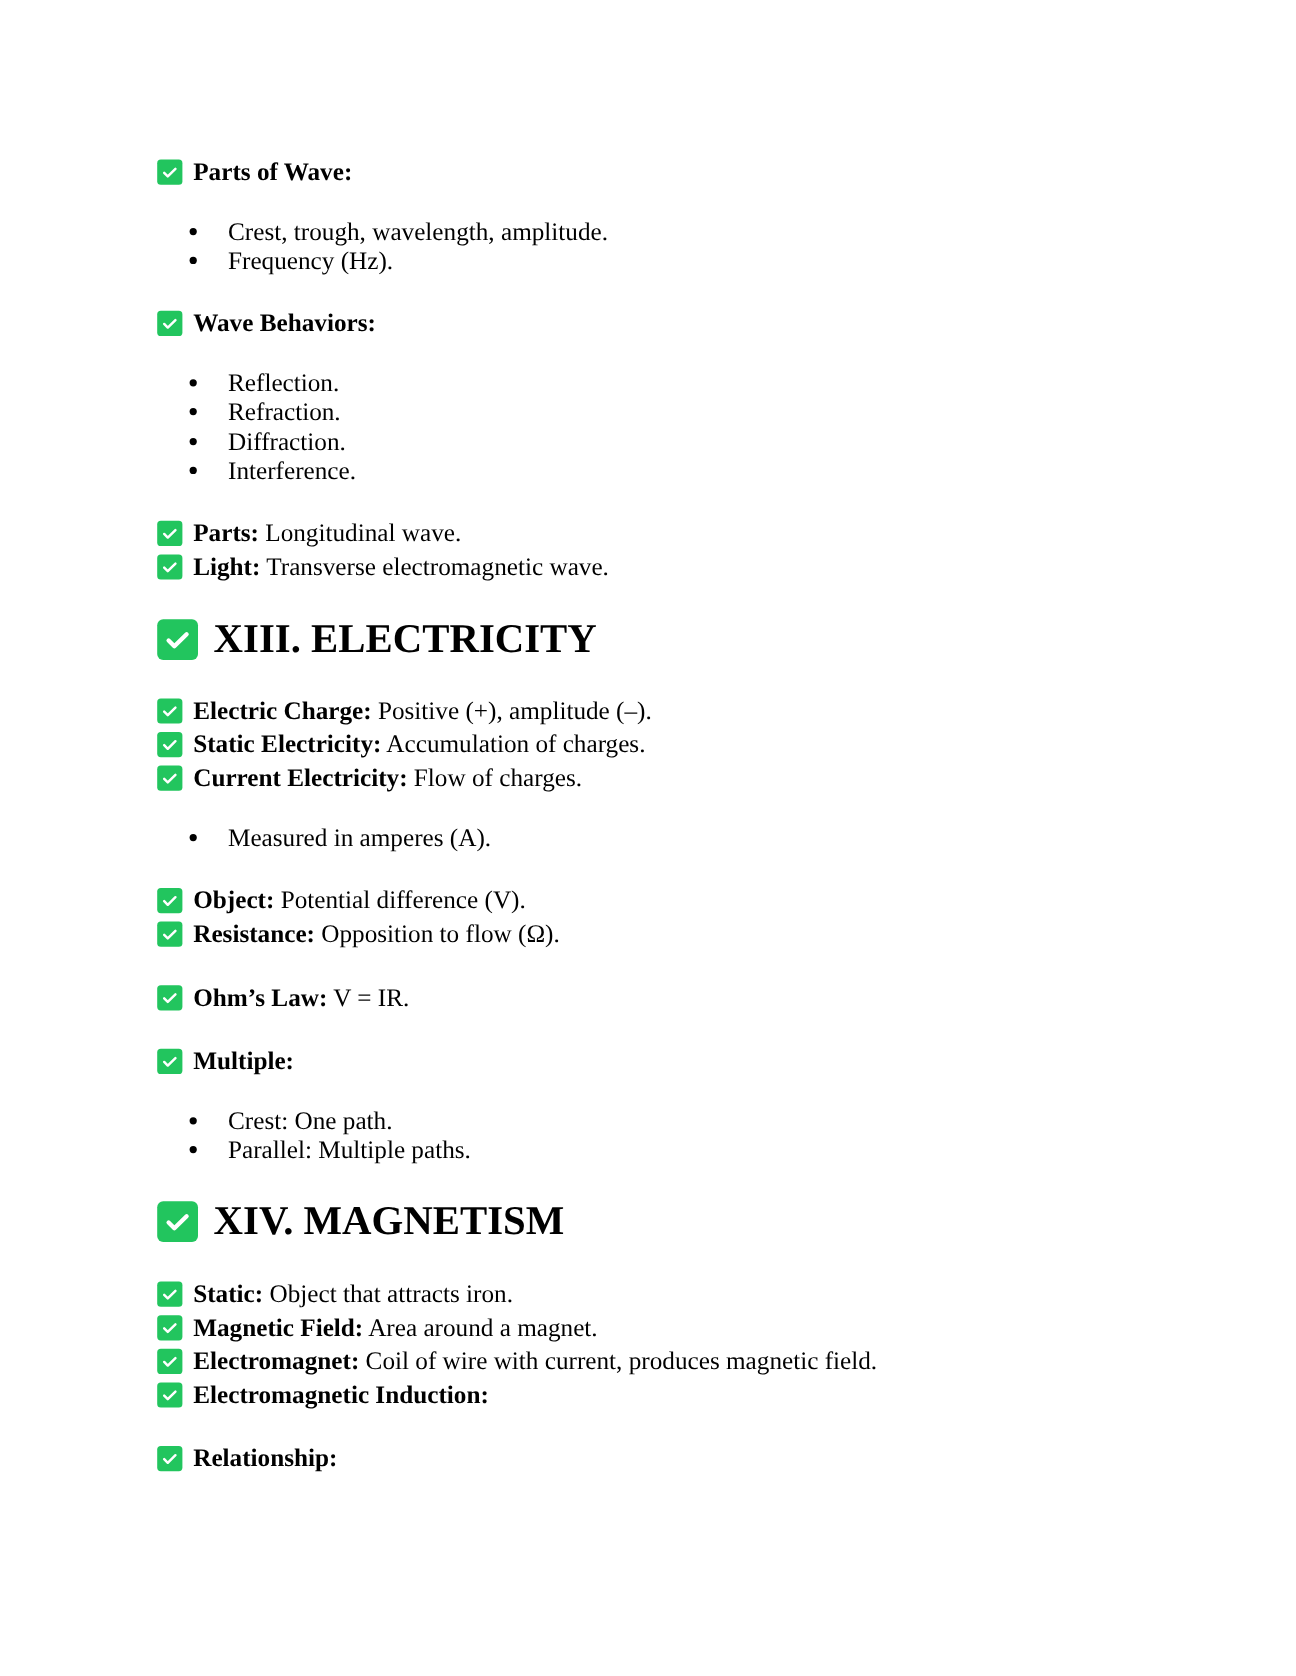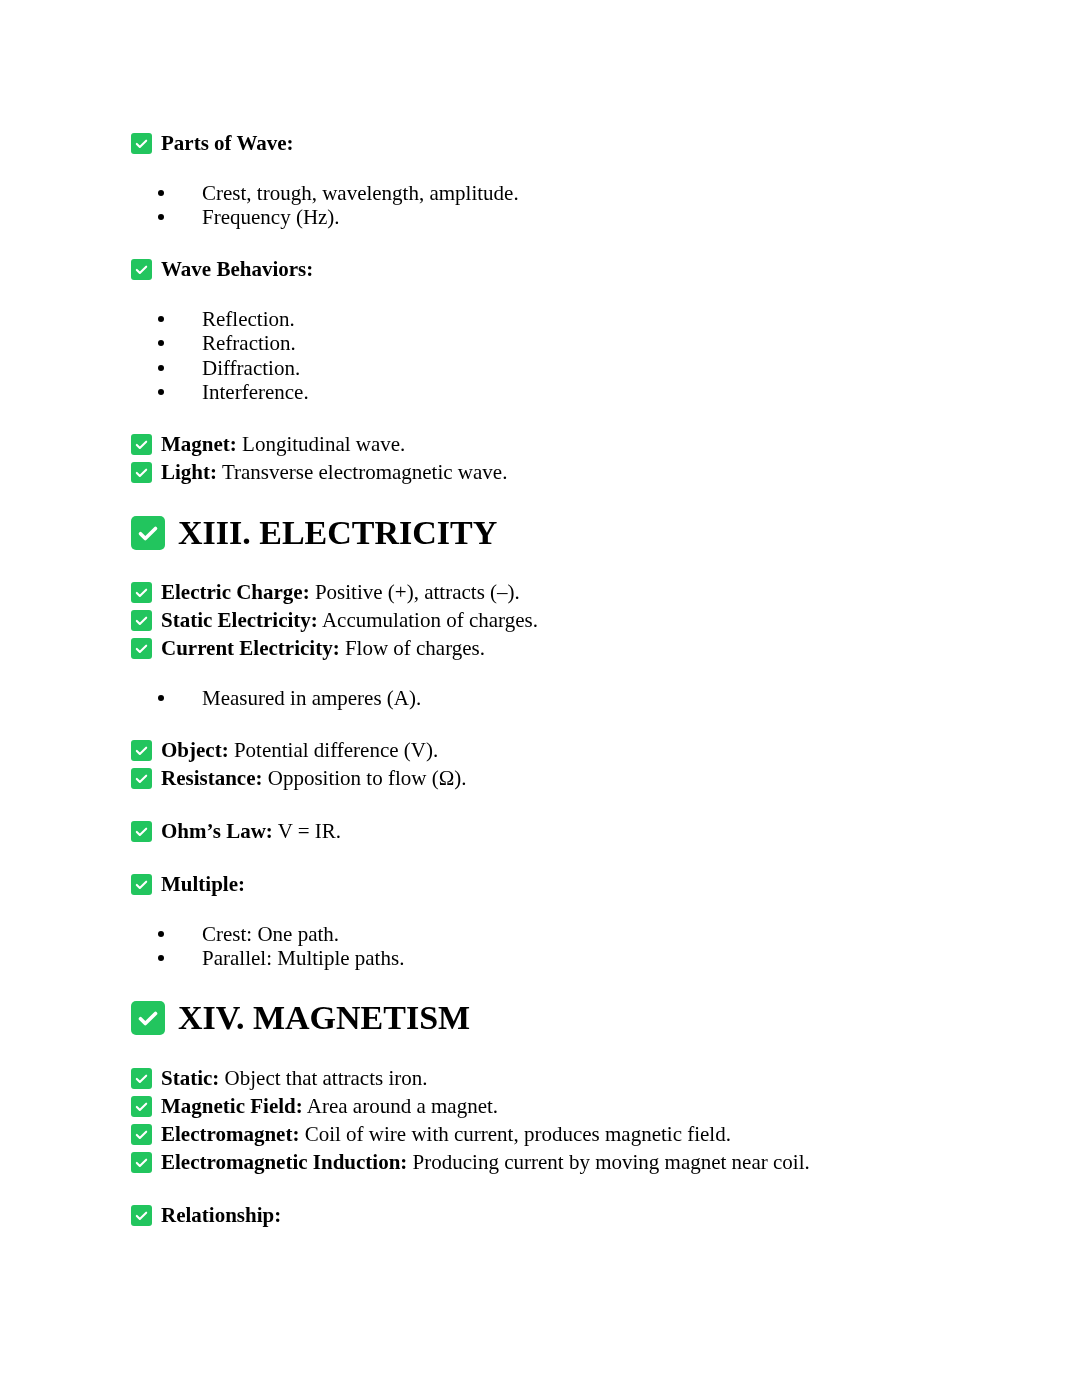--- a/index.html
+++ b/index.html
@@ -11,21 +11,21 @@
   .page { position: absolute; left: 0; top: 0; width: 1080px; height: 1397px; }
   .item { position: absolute; left: 131px; display: flex; align-items: center; font-size: 21px; line-height: 24px; white-space: nowrap; }
   .check {
     width: 21px; height: 21px; border-radius: 3px; background: #22c55e;
     display: inline-flex; align-items: center; justify-content: center; margin-right: 9px; flex: none;
   }
   .check svg { width: 15px; height: 15px; }
   .check.big { width: 34px; height: 34px; border-radius: 5px; margin-right: 13px; }
   .check.big svg { width: 24px; height: 24px; }
   .b { font-weight: bold; }
-  .bullet { position: absolute; left: 158px; font-size: 21px; line-height: 24px; white-space: nowrap; display: flex; align-items: center; gap: 12px; }
+  .bullet { position: absolute; left: 158px; font-size: 21px; line-height: 24px; white-space: nowrap; display: flex; align-items: center; }
   .dot { width: 6px; height: 6px; border-radius: 50%; background: #000; display: inline-block; margin-right: 26px; }
   .heading { position: absolute; left: 131px; display: flex; align-items: center; font-size: 34px; font-weight: bold; line-height: 40px; white-space: nowrap; }
 </style>
 </head>
 <body>
 
 <div class="page">
 
   <div class="item" style="top:131px">
     <span class="check">
@@ -68,21 +68,21 @@
       <span class="dot"></span>
       <span>Interference.</span>
     </div>
 
   <div class="item" style="top:432px">
     <span class="check">
         <svg viewBox="0 0 16 16">
           <path d="M3 8.5l3.2 3.2L13 5" fill="none" stroke="#fff" stroke-width="2.2" stroke-linecap="round" stroke-linejoin="round"></path>
         </svg>
       </span>
-    <span class="b">Magnet:</span>
+    <span class="b">Parts:</span>
       <span style="white-space:pre"> Longitudinal wave.</span>
   </div>
   <div class="item" style="top:460px">
     <span class="check">
         <svg viewBox="0 0 16 16">
           <path d="M3 8.5l3.2 3.2L13 5" fill="none" stroke="#fff" stroke-width="2.2" stroke-linecap="round" stroke-linejoin="round"></path>
         </svg>
       </span>
     <span class="b">Light:</span>
       <span style="white-space:pre"> Transverse electromagnetic wave.</span>
@@ -97,21 +97,21 @@
     <span>XIII. ELECTRICITY</span>
   </div>
 
   <div class="item" style="top:580px">
     <span class="check">
         <svg viewBox="0 0 16 16">
           <path d="M3 8.5l3.2 3.2L13 5" fill="none" stroke="#fff" stroke-width="2.2" stroke-linecap="round" stroke-linejoin="round"></path>
         </svg>
       </span>
     <span class="b">Electric Charge:</span>
-      <span style="white-space:pre"> Positive (+), attracts (–).</span>
+      <span style="white-space:pre"> Positive (+), amplitude (–).</span>
   </div>
   <div class="item" style="top:608px">
     <span class="check">
         <svg viewBox="0 0 16 16">
           <path d="M3 8.5l3.2 3.2L13 5" fill="none" stroke="#fff" stroke-width="2.2" stroke-linecap="round" stroke-linejoin="round"></path>
         </svg>
       </span>
     <span class="b">Static Electricity:</span>
       <span style="white-space:pre"> Accumulation of charges.</span>
   </div>
@@ -211,21 +211,20 @@
     <span class="b">Electromagnet:</span>
       <span style="white-space:pre"> Coil of wire with current, produces magnetic field.</span>
   </div>
   <div class="item" style="top:1150px">
     <span class="check">
         <svg viewBox="0 0 16 16">
           <path d="M3 8.5l3.2 3.2L13 5" fill="none" stroke="#fff" stroke-width="2.2" stroke-linecap="round" stroke-linejoin="round"></path>
         </svg>
       </span>
     <span class="b">Electromagnetic Induction:</span>
-      <span style="white-space:pre"> Producing current by moving magnet near coil.</span>
   </div>
 
   <div class="item" style="top:1203px">
     <span class="check">
         <svg viewBox="0 0 16 16">
           <path d="M3 8.5l3.2 3.2L13 5" fill="none" stroke="#fff" stroke-width="2.2" stroke-linecap="round" stroke-linejoin="round"></path>
         </svg>
       </span>
     <span class="b">Relationship:</span>
   </div>

